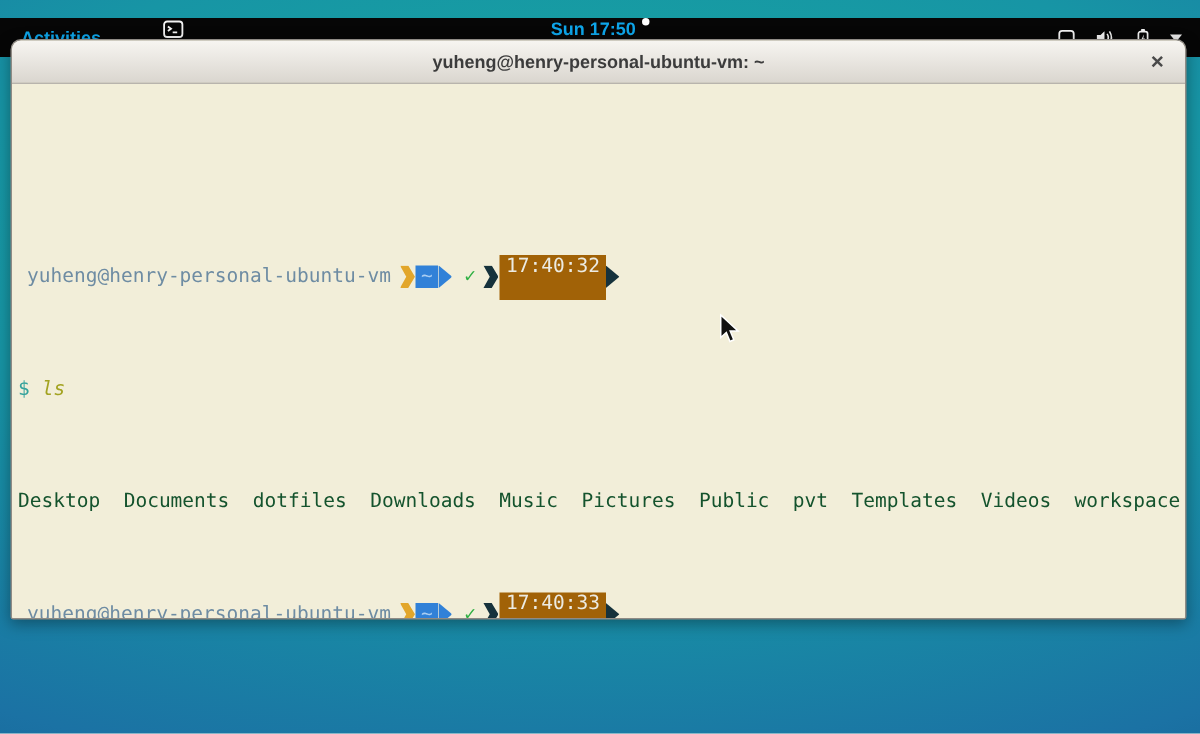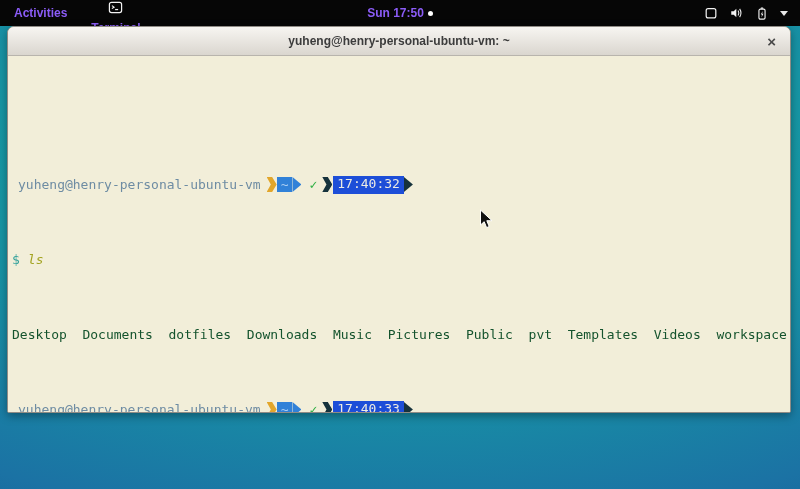--- a/index.html
+++ b/index.html
@@ -6,32 +6,32 @@
   html,body { width:800px; height:489px; overflow:hidden; }
   body {
     position:relative;
     font-family:"Liberation Sans", sans-serif;
     background:
       radial-gradient(ellipse 120% 95% at 50% 32%, #16aa9f 0%, #1795a5 45%, #1b72a4 80%, #145e90 100%);
   }
 
   
   .topbar {
-    position:absolute; left:0; top:0; width:800px; height:26px;
-    background:#060606; color:#8b5cf6;
+    position:absolute; left:0; top:12px; width:800px; height:26px;
+    background:#060606; color:#0ea5e9;
     display:flex; align-items:center;
     font-size:12px; font-weight:bold;
   }
   .tb-left { display:flex; align-items:center; }
   .tb-activities { padding:0 14px; height:26px; display:flex; align-items:center; cursor:default; }
   .tb-appmenu { display:flex; align-items:center; gap:6px; padding:0 10px; height:26px;flex-direction:column; }
   .tb-appmenu svg { display:block; }
   .tb-center {
     position:absolute; left:0; right:0; top:0; height:26px;
-    display:flex; align-items:center; justify-content:center; gap:4px;
+    display:flex; justify-content:center; gap:4px;
     pointer-events:none;
   }
   .tb-clock { pointer-events:auto; }
   .notif-dot { width:5px; height:5px; border-radius:50%; background:#ffffff; display:inline-block; }
   .tb-right {
     position:absolute; right:0; top:0; height:26px;
     display:flex; align-items:center; gap:11px; padding:0 12px;
   }
   .tb-right svg { display:block; }
   .caret-down {
@@ -77,21 +77,21 @@
     width:10px; height:15px; background:#e2a62b; margin-left:6px;
     clip-path:polygon(0 0, 55% 0, 100% 50%, 55% 100%, 0 100%, 42% 50%);
   }
   .pl-blue-body { background:#3181d8; color:#a9cdf2; padding:0 4px; height:15px; line-height:15px; }
   .pl-blue-tip { width:9px; height:15px; background:#3181d8; clip-path:polygon(0 0, 100% 50%, 0 100%); }
   .pl-check { color:#2fb043; margin:0 5px 0 8px; font-weight:bold; }
   .pl-chevron-d {
     width:10px; height:15px; background:#16323c;
     clip-path:polygon(0 0, 55% 0, 100% 50%, 55% 100%, 0 100%, 42% 50%);
   }
-  .pl-dark-body { background:#1d4ed8; color:#ecebe3; padding:0 4px; height:18px; line-height:15px; margin-left:1px; }
+  .pl-dark-body { background:#a16207; color:#ecebe3; padding:0 4px; height:30px; line-height:15px; margin-left:1px; }
   .pl-dark-tip { width:9px; height:15px; background:#16323c; clip-path:polygon(0 0, 100% 50%, 0 100%); }
 
   .dollar { color:#35a29c; padding-left:2px; }
   .cmd { color:#a3a321;font-style:italic; }
   .files { color:#14532d; padding-left:2px; }
 
   .mouse-cursor { position:absolute; left:479px; top:209px; pointer-events:none; }
 </style>
 </head>
 <body>

